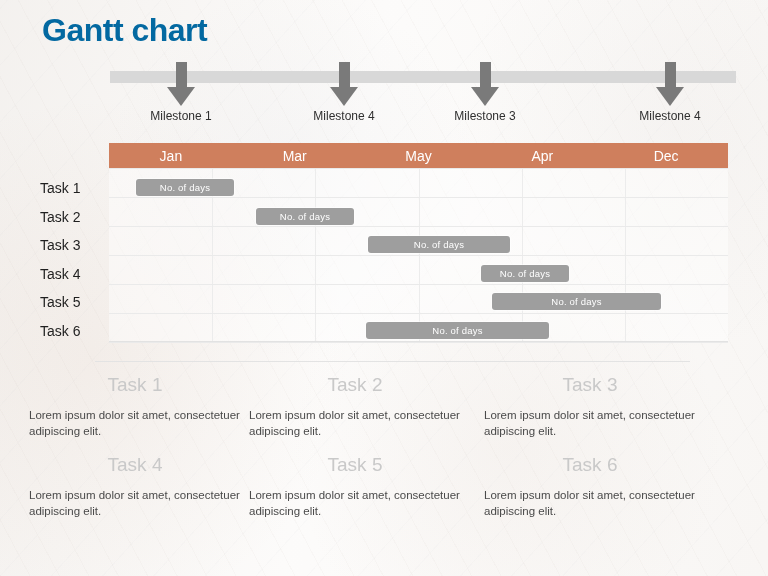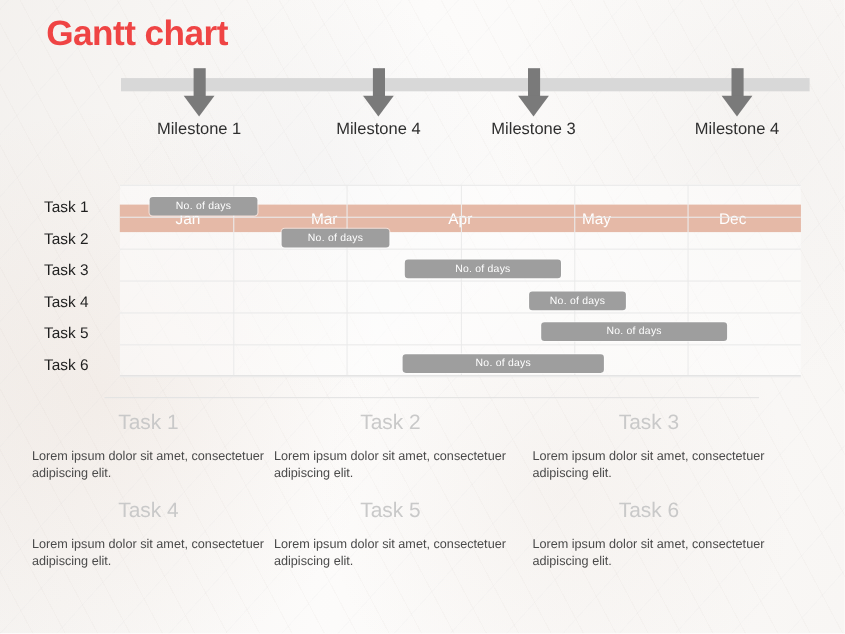--- a/index.html
+++ b/index.html
@@ -39,21 +39,21 @@
   }
 
   #page { position: absolute; inset: 0; z-index: 1; }
 
   
   #title {
     position: absolute;
     left: 42px; top: 12px;
     font-size: 32px;
     font-weight: bold;
-    color: #ef4444;
+    color: #0369a1;
     letter-spacing: -0.5px;
   }
 
   
   #milestone-strip { position: absolute; left: 0; top: 0; width: 768px; height: 135px; }
 
   #timeline-bar {
     position: absolute;
     left: 110px; top: 71px;
     width: 626px; height: 12px;
@@ -77,34 +77,33 @@
     border-right: 14px solid transparent;
     border-top: 19px solid #7a7a7a;
   }
 
   .milestone-label {
     position: absolute;
     top: 47px;
     left: 50%;
     transform: translateX(-50%);
     white-space: nowrap;
-    font-size: 15px;
+    font-size: 12px;
     color: #2f2f2f;
   }
 
   
   #gantt { position: absolute; left: 0; top: 0; width: 768px; height: 350px; }
 
   #month-header {
     position: absolute;
     left: 109px; top: 143px;
     width: 619px; height: 25px;
     background: #cf7f5d;
     display: flex;
-    margin-top: 43px;
   }
   .month-cell {
     flex: 1 1 0;
     color: #ffffff;
     font-size: 14px;
     display: flex;
     align-items: center;
     justify-content: center;
   }
 
@@ -226,22 +225,22 @@
           </div>
           <div class="milestone-label">Milestone 4</div>
         </div>
       </div>
   </div>
 
   <div id="gantt">
     <div id="month-header">
         <div class="month-cell">Jan</div>
         <div class="month-cell">Mar</div>
+        <div class="month-cell">May</div>
         <div class="month-cell">Apr</div>
-        <div class="month-cell">May</div>
         <div class="month-cell">Dec</div>
       </div>
     <div id="grid-body">
         <div class="grid-vline" style="left: 103px;"></div>
         <div class="grid-vline" style="left: 206px;"></div>
         <div class="grid-vline" style="left: 310px;"></div>
         <div class="grid-vline" style="left: 413px;"></div>
         <div class="grid-vline" style="left: 516px;"></div>
         <div class="grid-hline" style="top: 0px;"></div>
         <div class="grid-hline" style="top: 29px;"></div>

